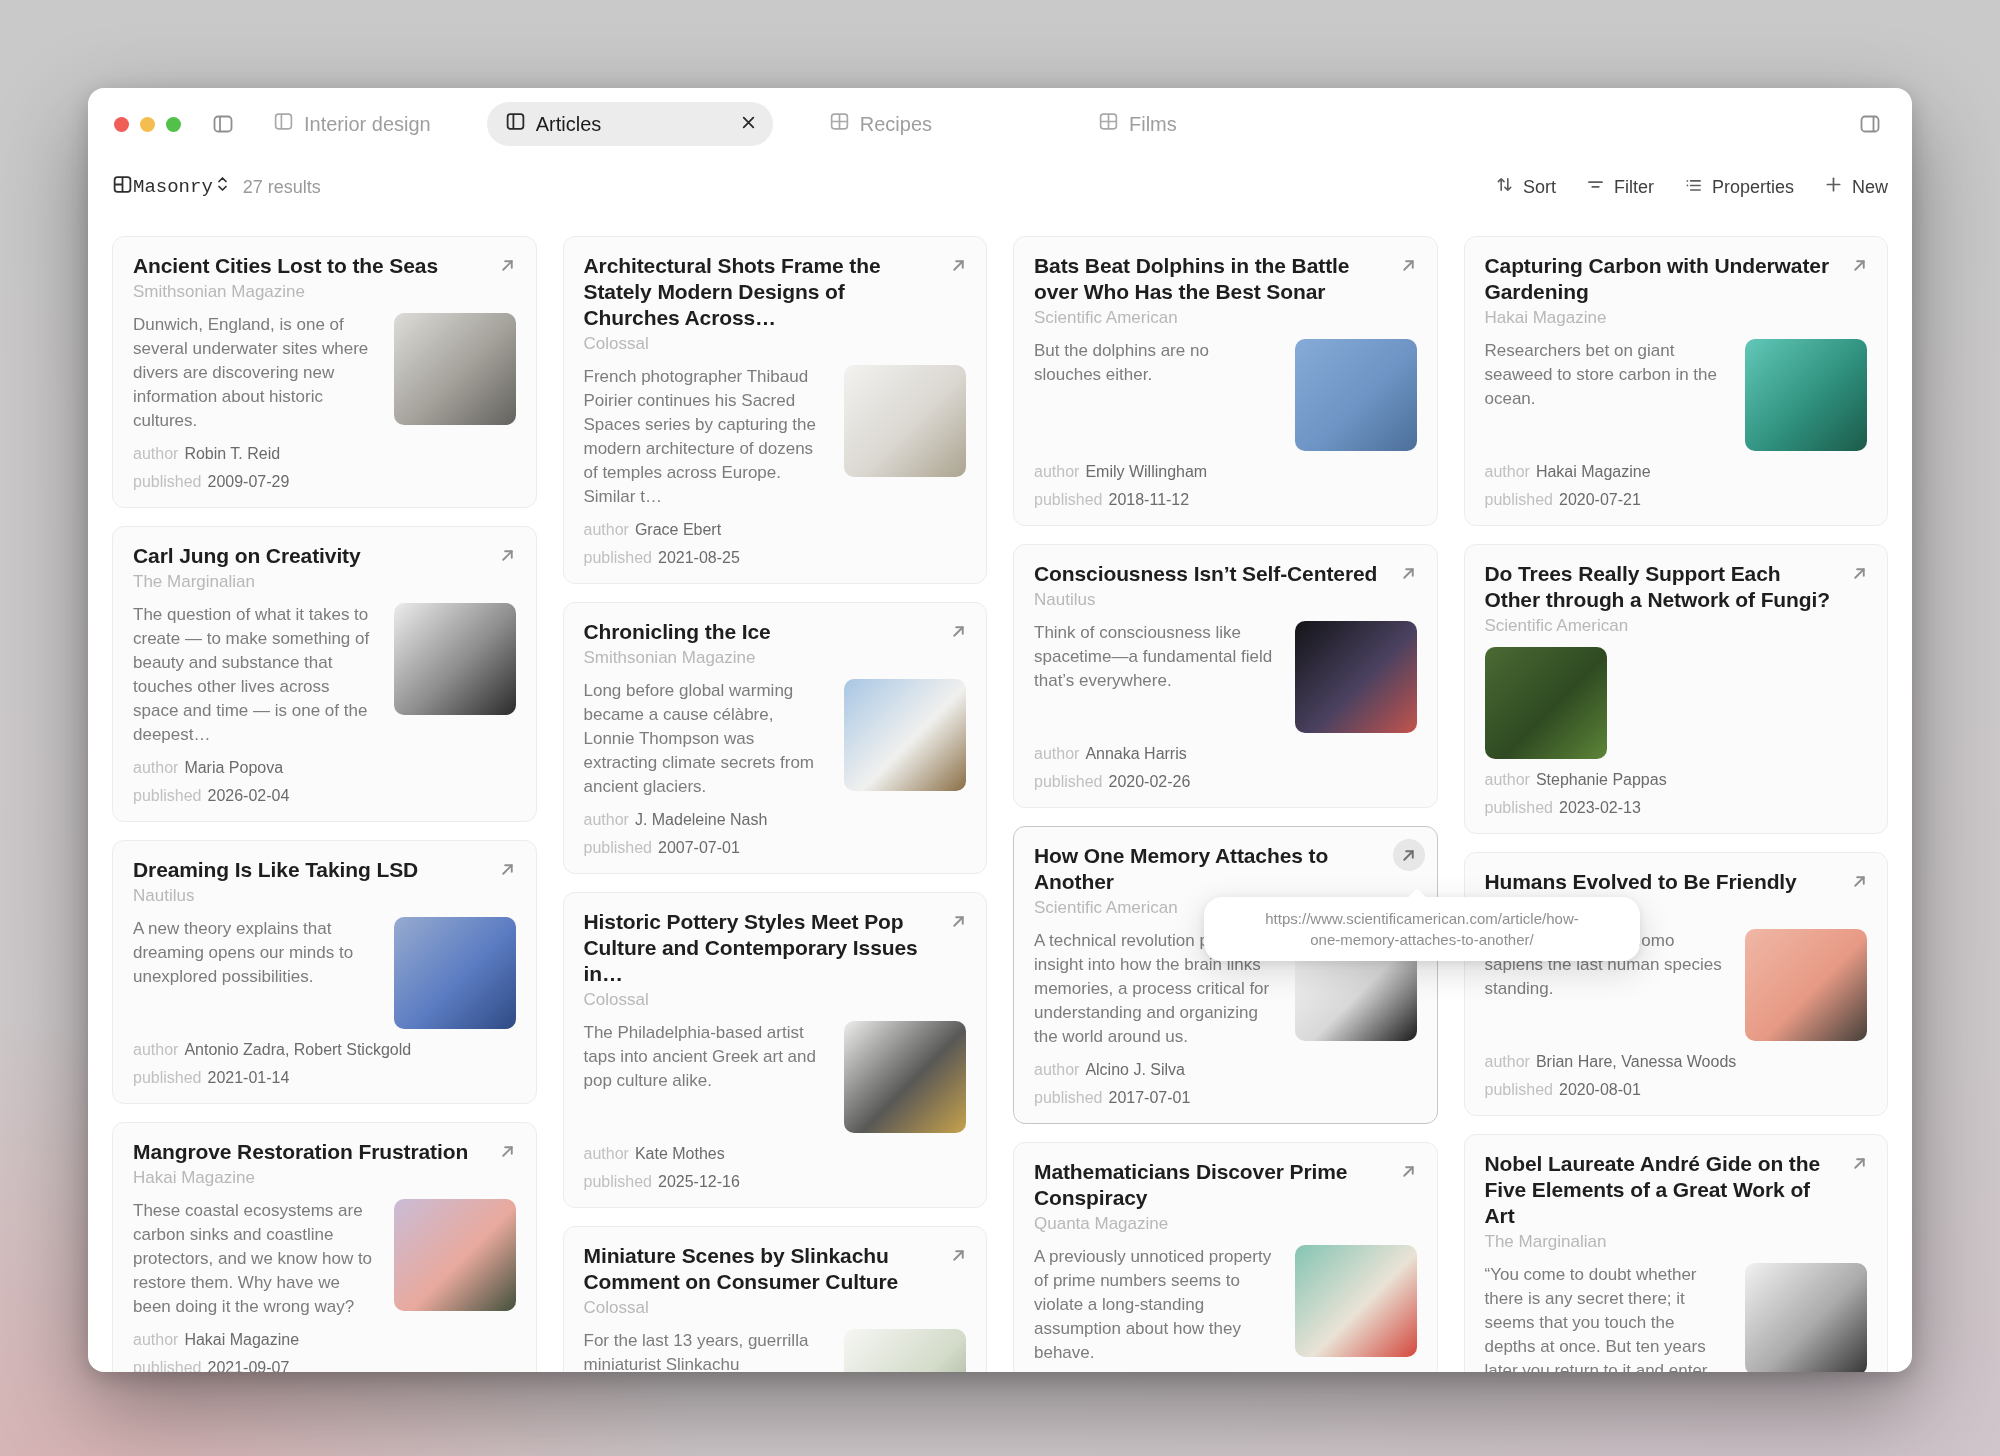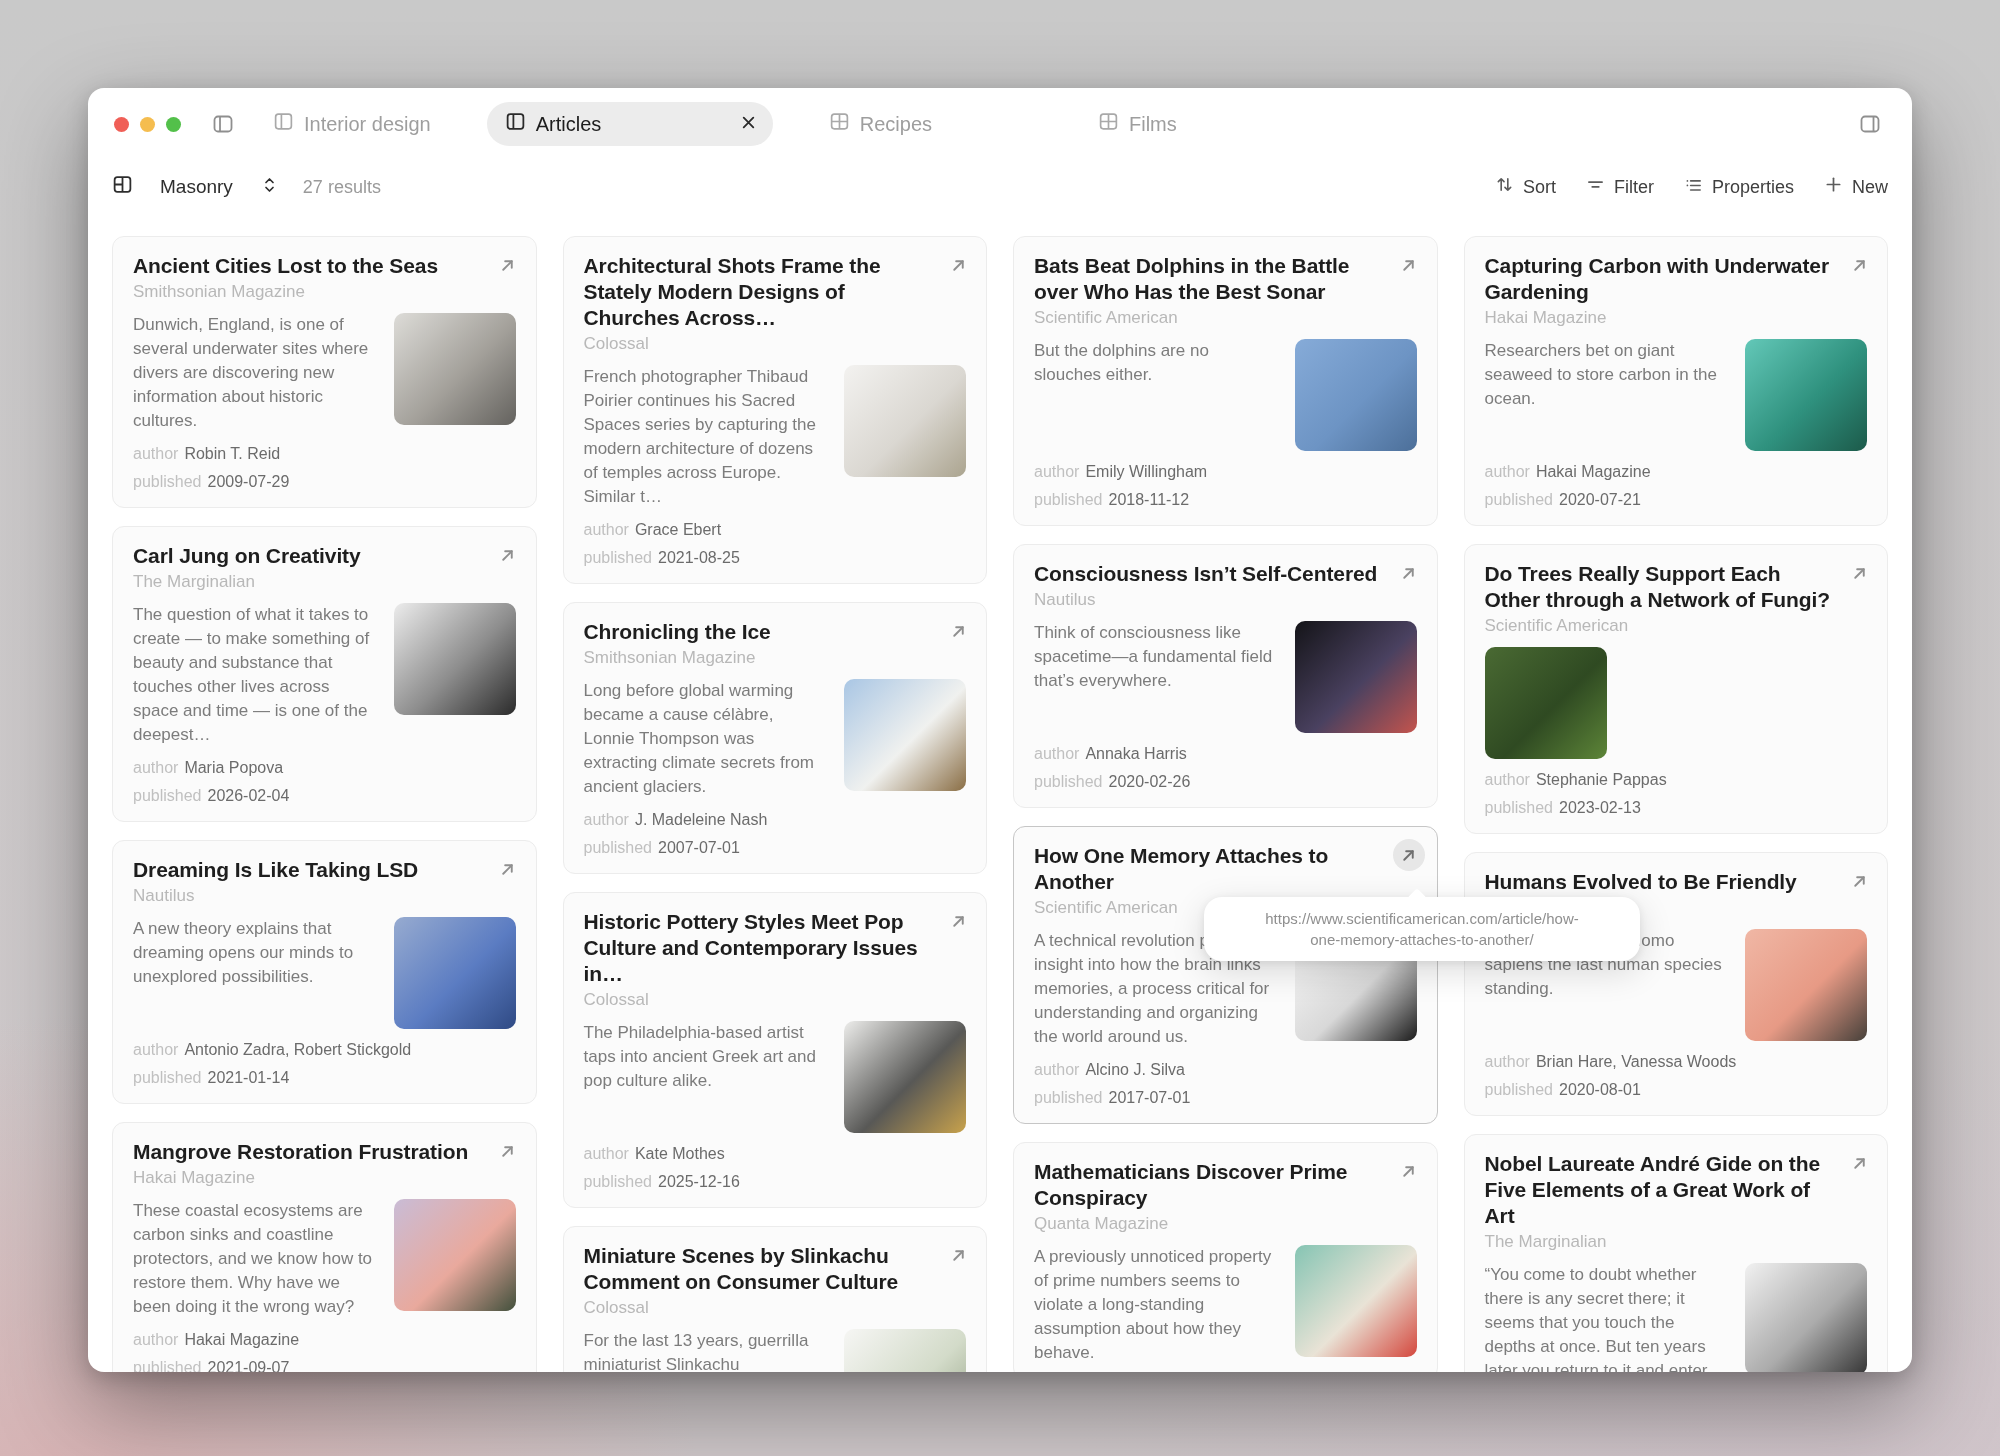--- a/index.html
+++ b/index.html
@@ -29,24 +29,24 @@
   .tab.active {
     background:#ececec; color:#1d1d1d; border-radius:999px; padding:9px 16px 9px 18px;
     width:286px; justify-content:flex-start; font-weight:400;
   }
   .tab.active svg { color:#2a2a2a; }
   .tab.active .tab-close { margin-left:auto; color:#3c3c3c; }
   .tab.films { margin-left:110px; }
   .titlebar-right { margin-left:auto; }
   
   .toolbar { height:54px; display:flex; align-items:center; padding:0 24px; }
-  .view-select { display:flex; align-items:center; gap:27px; color:#2e2e2e; font-size:19px; font-weight:500; cursor:pointer; }
+  .view-select { display:flex; align-items:center; gap:0; color:#2e2e2e; font-size:19px; font-weight:500; cursor:pointer;font-family:Liberation Mono, monospace; }
   .view-select svg { color:#2e2e2e; }
   .chevrons { color:#7a7a7a; margin-left:2px; }
-  .results { color:#9a9a9a; font-size:18px; margin-left:26px; }
+  .results { color:#9a9a9a; font-size:18px; margin-left:13px; }
   .toolbar-right { margin-left:auto; display:flex; align-items:center; gap:30px; }
   .tool-btn { display:flex; align-items:center; gap:9px; font-size:18px; color:#3f3f3f; background:none; border:none; cursor:pointer; }
   .tool-btn svg { color:#5c5c5c; }
   
   .grid { display:flex; gap:26px; padding:22px 24px 0; align-items:flex-start; }
   .col { flex:1; display:flex; flex-direction:column; gap:18px; min-width:0; }
   .card {
     position:relative; background:#fbfbfb; border:1px solid #ececec; border-radius:12px;
     padding:16px 20px 14px; cursor:pointer;
   }

